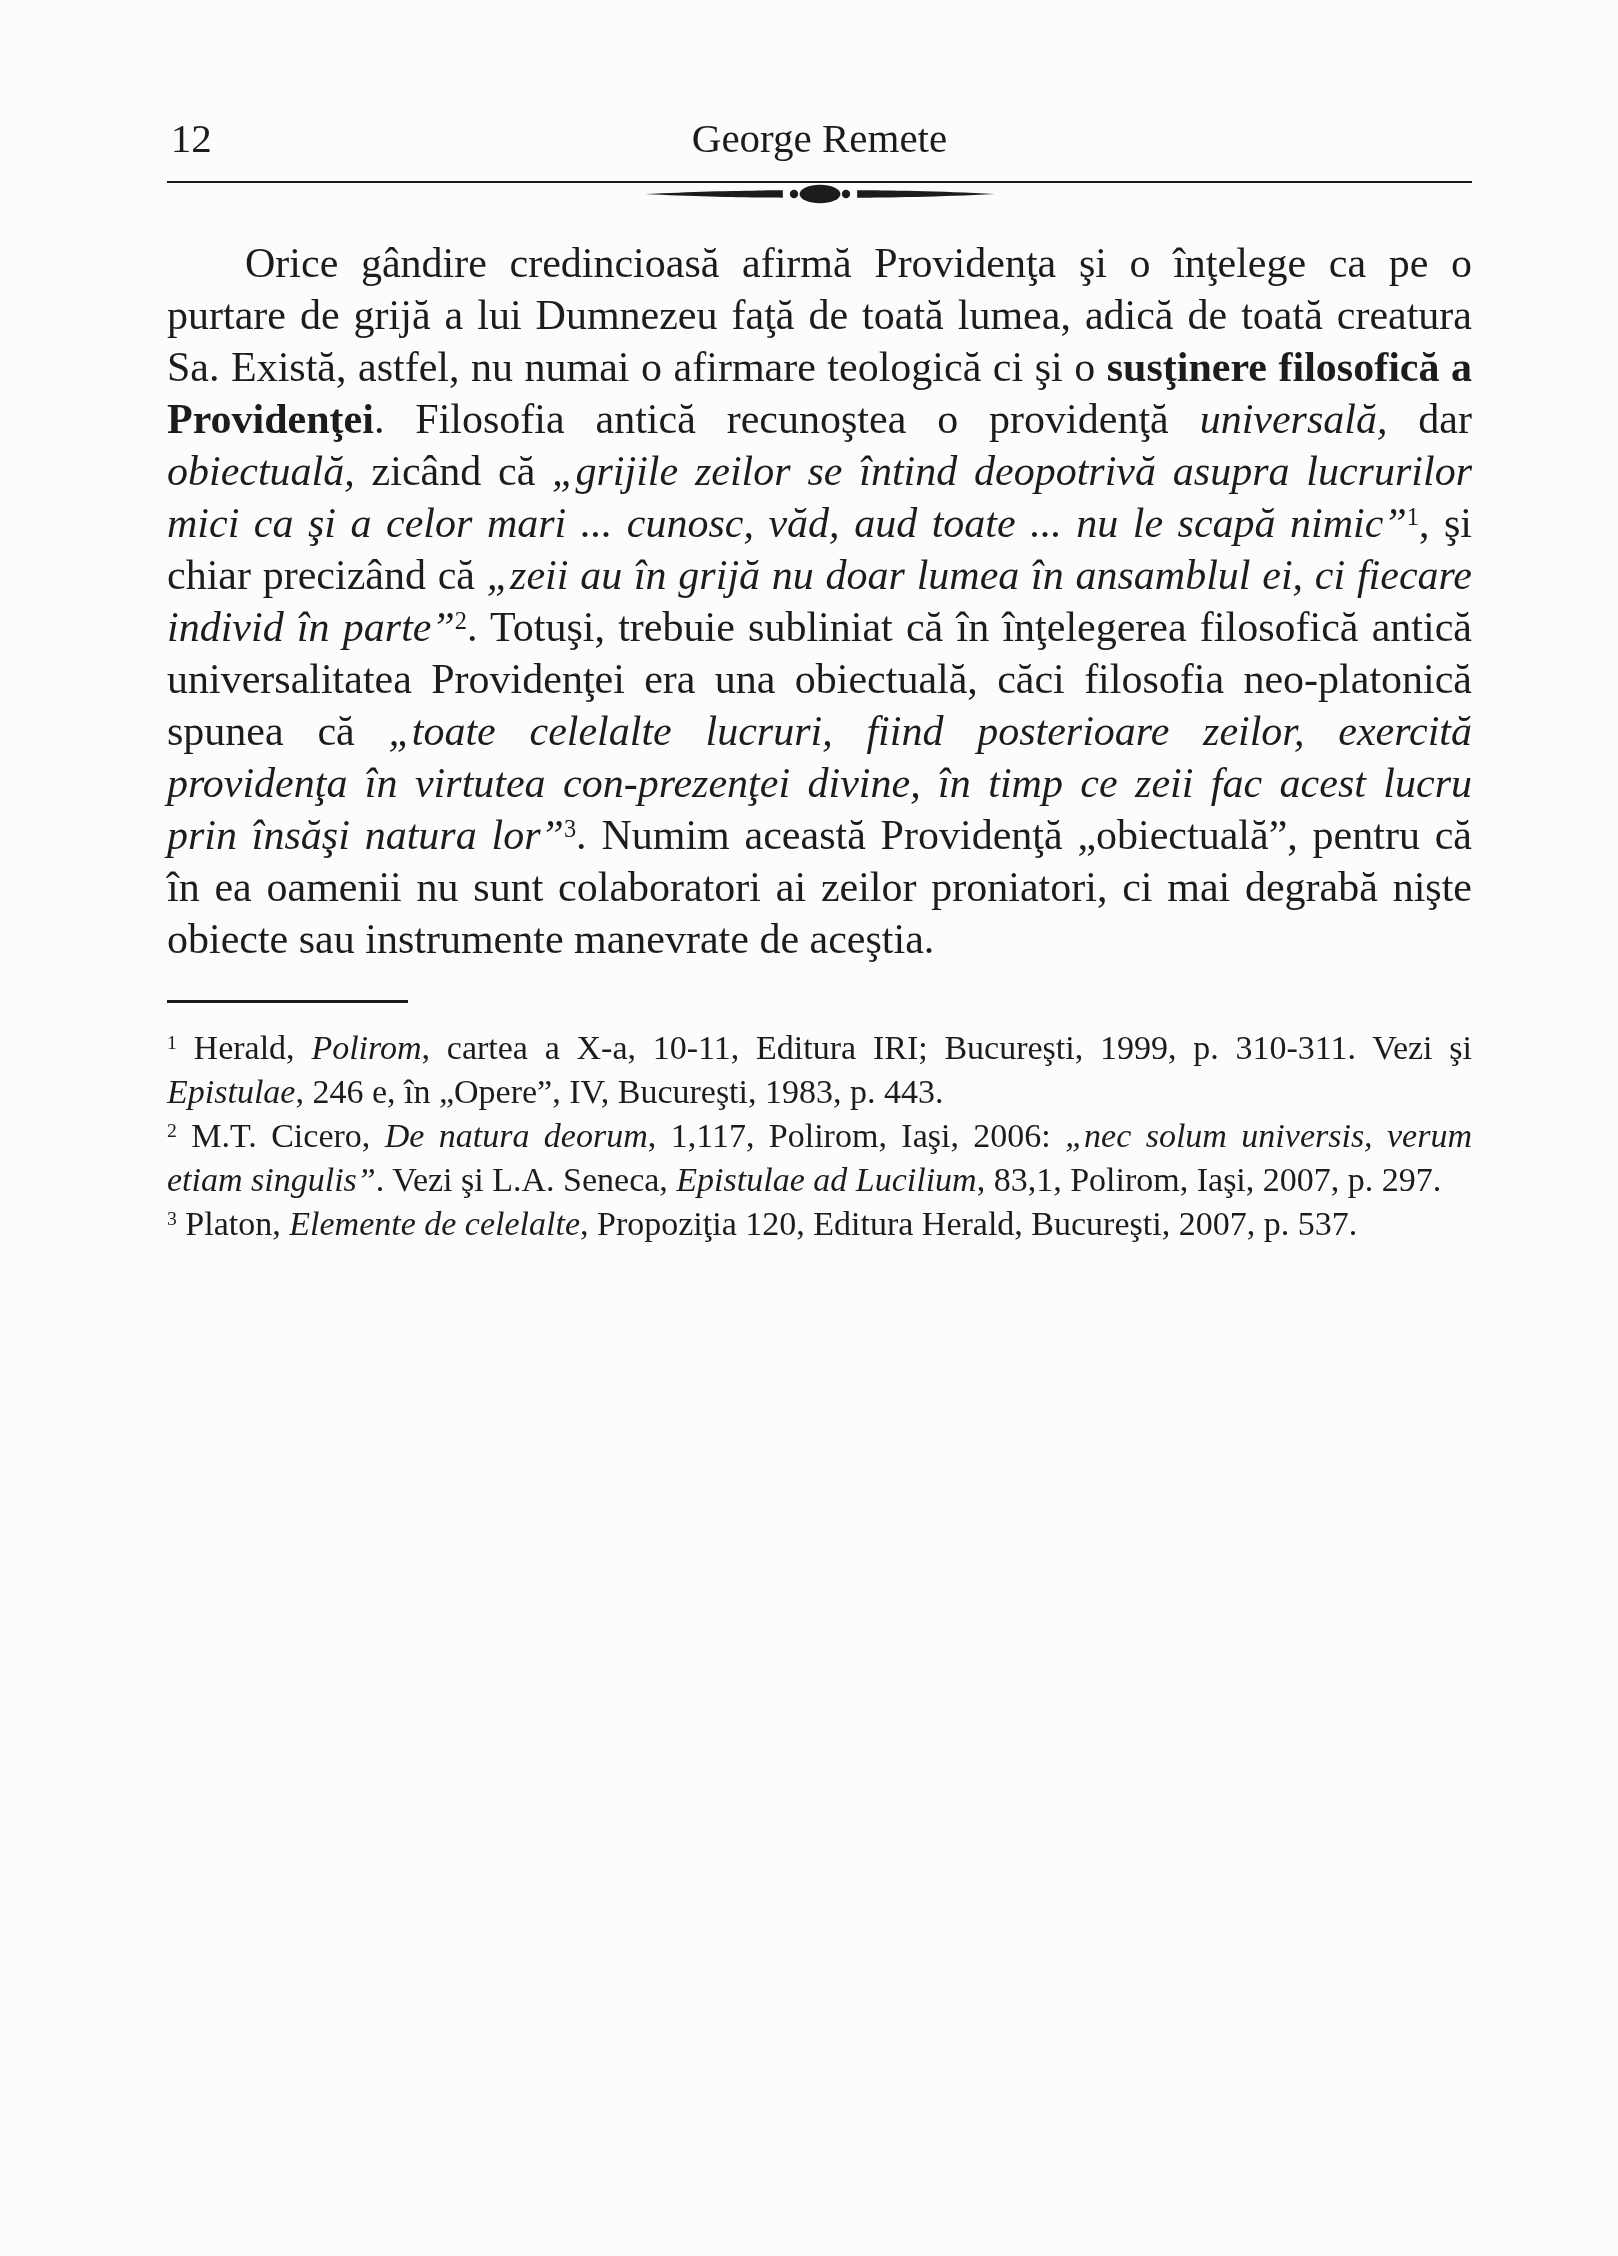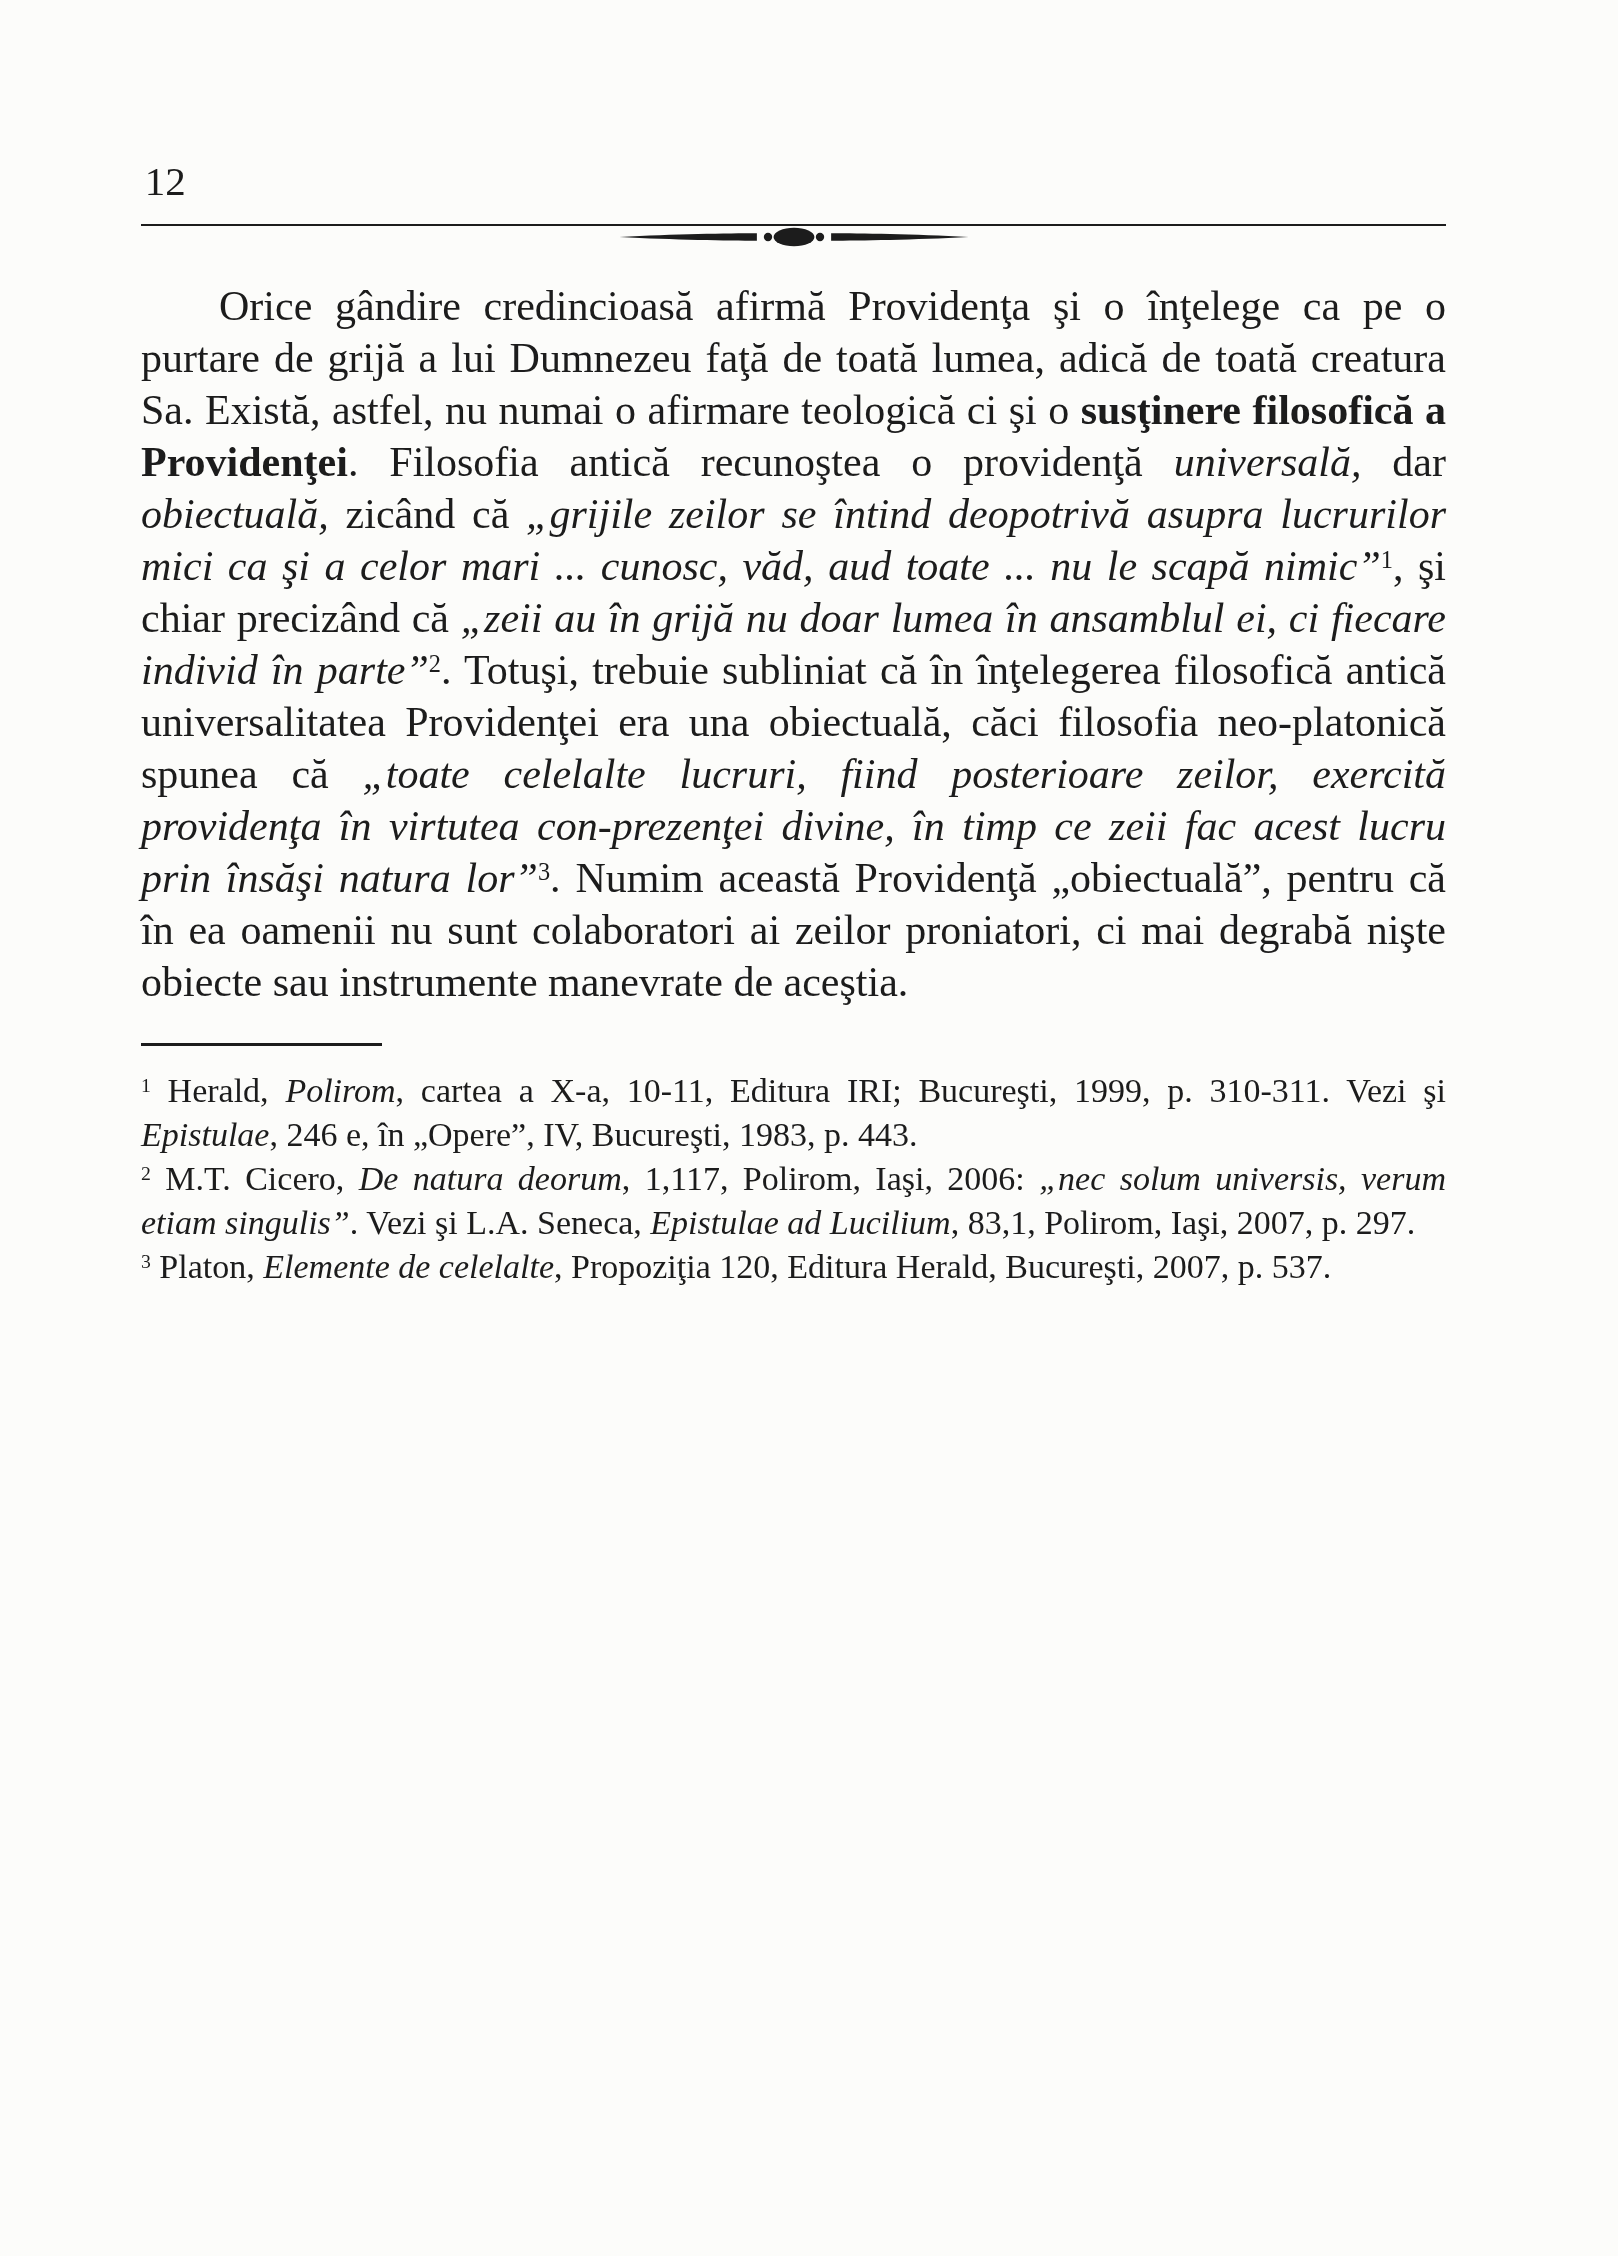--- a/index.html
+++ b/index.html
@@ -10,24 +10,23 @@
     width: 1618px;
     height: 2257px;
     background: var(--paper, #fcfcfa);
     color: var(--ink, #1c1c1c);
     font-family: "Liberation Serif", "DejaVu Serif", serif;
     position: relative;
     overflow: hidden;
   }
   .content {
     position: absolute;
-    left: 141px;
+    left: 167px;
     top: 114px;
     width: 1305px;
-    margin-top: 43px;
   }
   .page-header {
     position: relative;
     height: 56px;
     font-size: 41px;
   }
   .page-number {
     position: absolute;
     left: 3.7px;
     top: 0;
@@ -81,20 +80,21 @@
   }
   .footnotes p { margin: 0; }
 </style>
 </head>
 <body>
 
 <div class="content">
 
   <header class="page-header">
     <span class="page-number">12</span>
+    <span class="running-title">George Remete</span>
   </header>
 
   <div class="header-rule"></div>
 
   <div class="ornament">
     <svg width="354" height="26" viewBox="0 0 380 28" aria-hidden="true">
       <g fill="currentColor">
         <path d="M2 14 C 60 11, 120 10, 150 10 L150 18 C 120 18, 60 17, 2 14 Z"></path>
         <circle cx="162" cy="14" r="4.5"></circle>
         <ellipse cx="190" cy="14" rx="22" ry="10"></ellipse>

